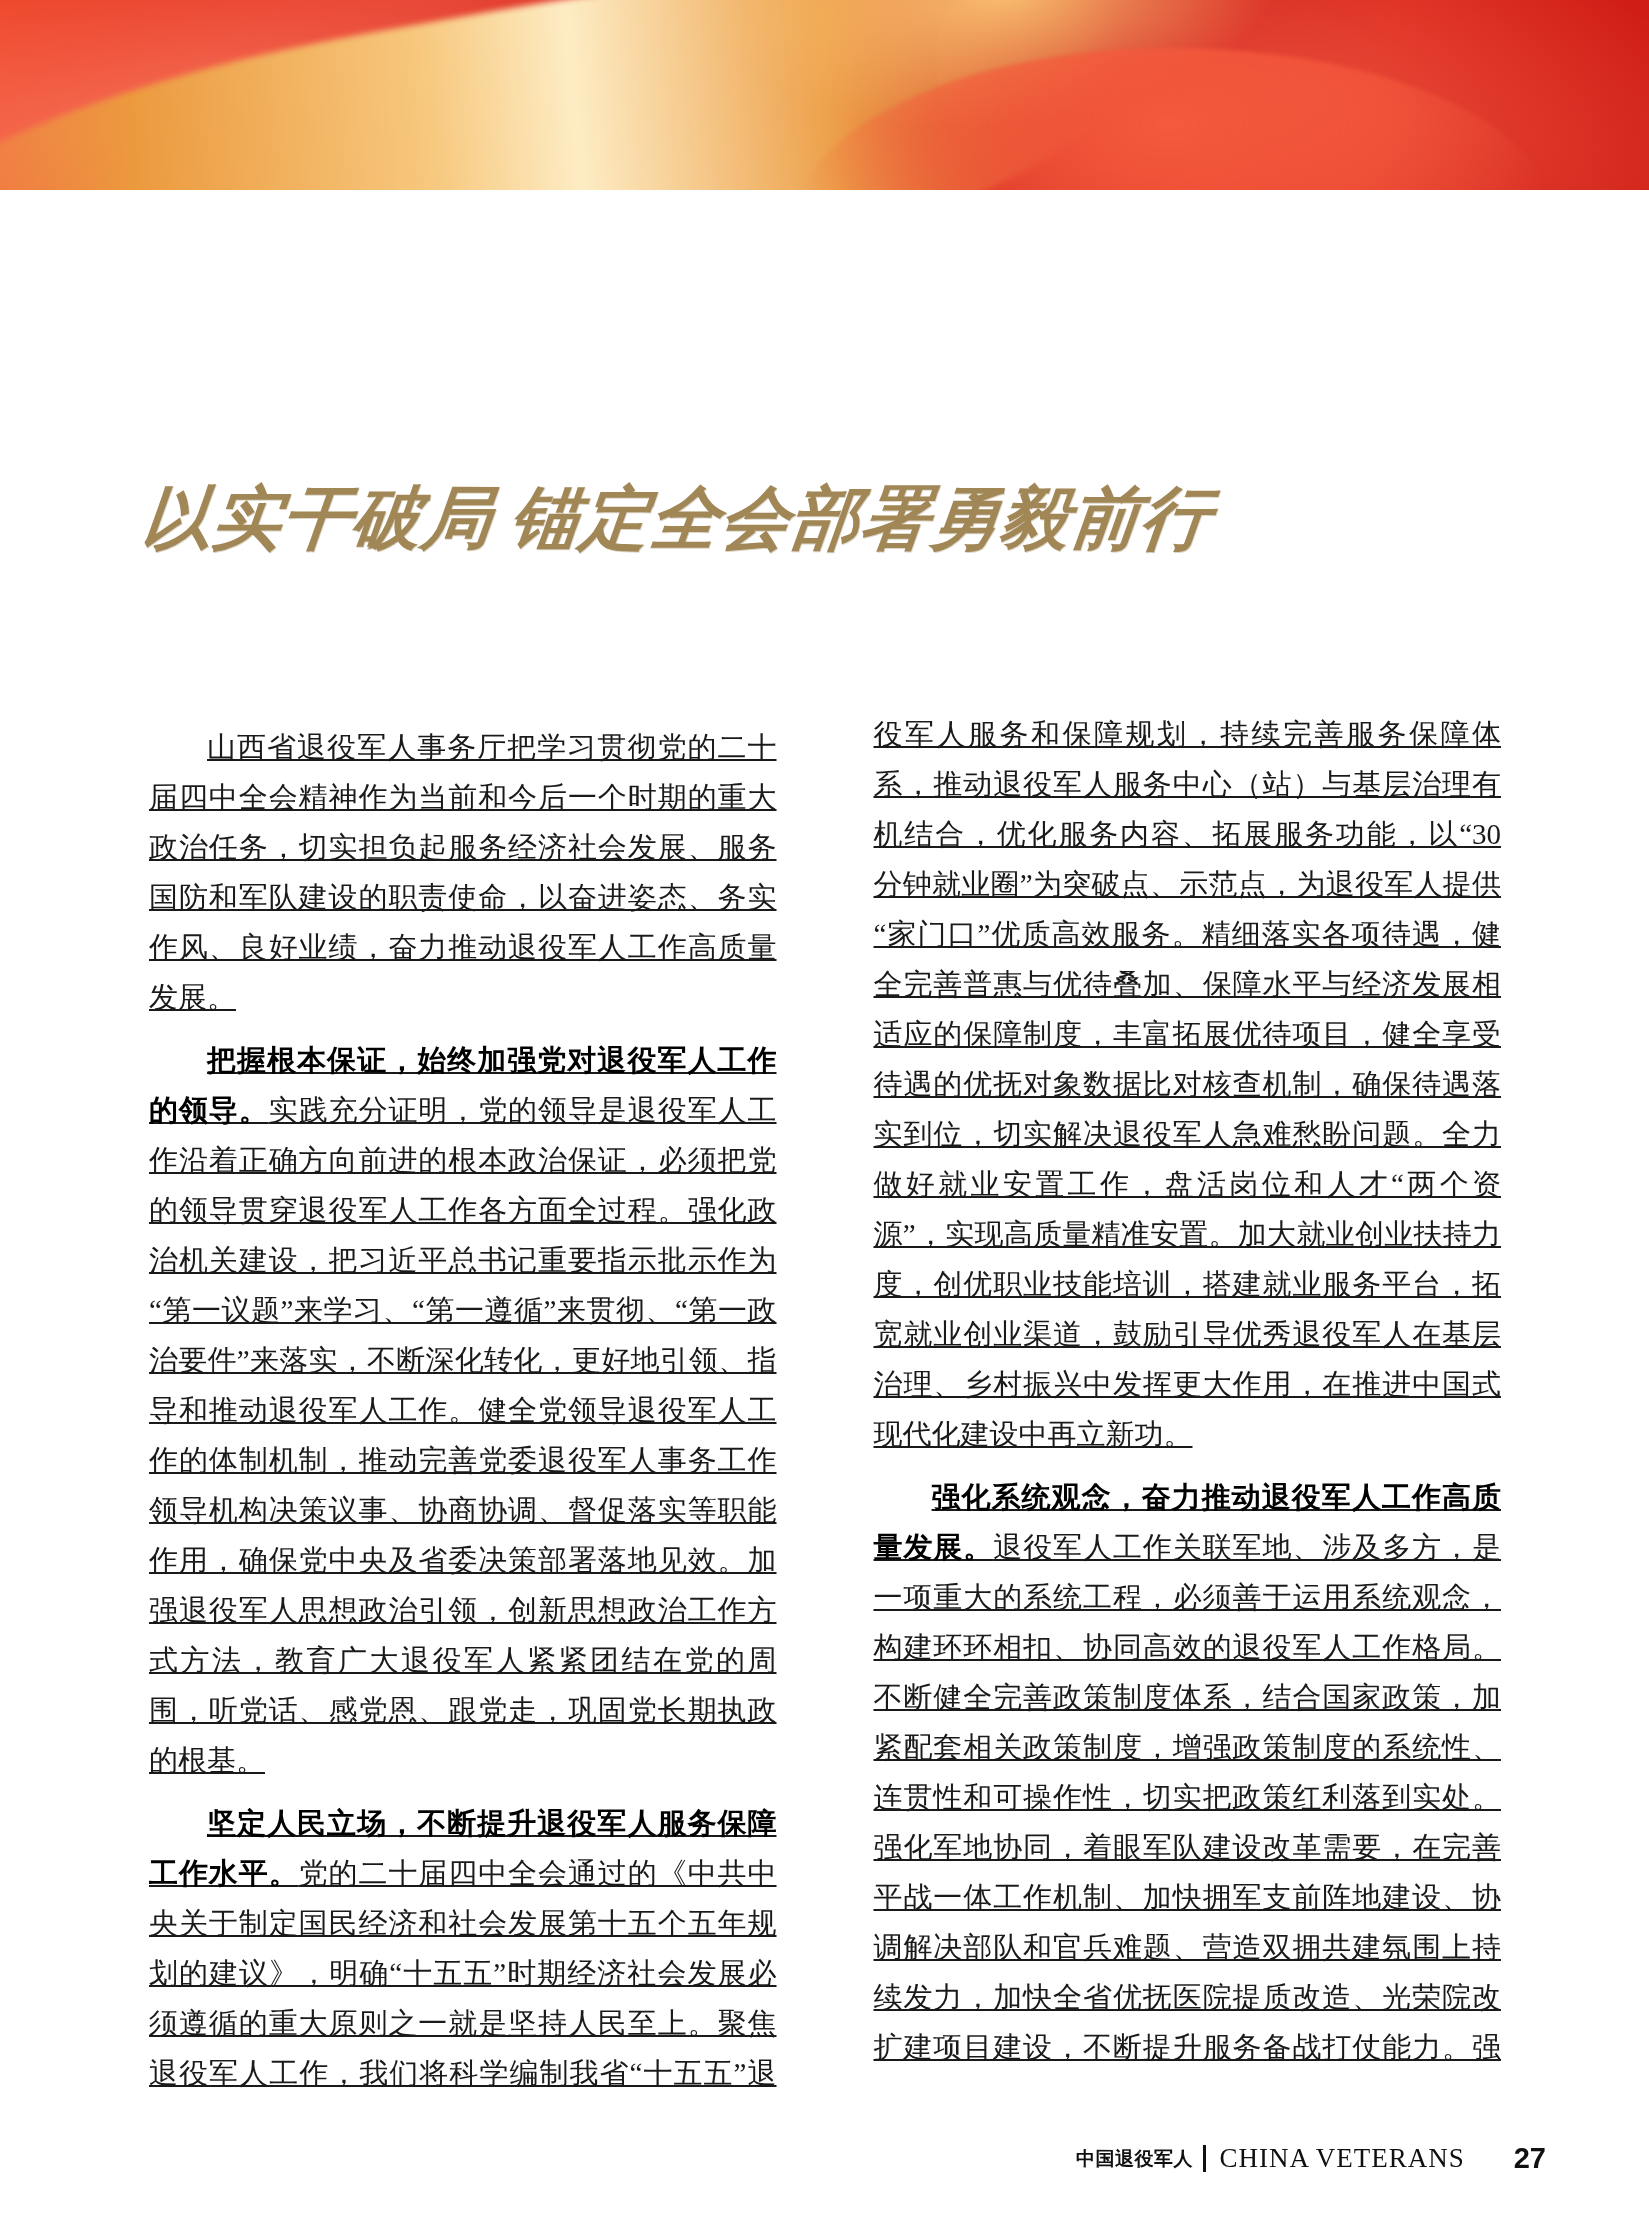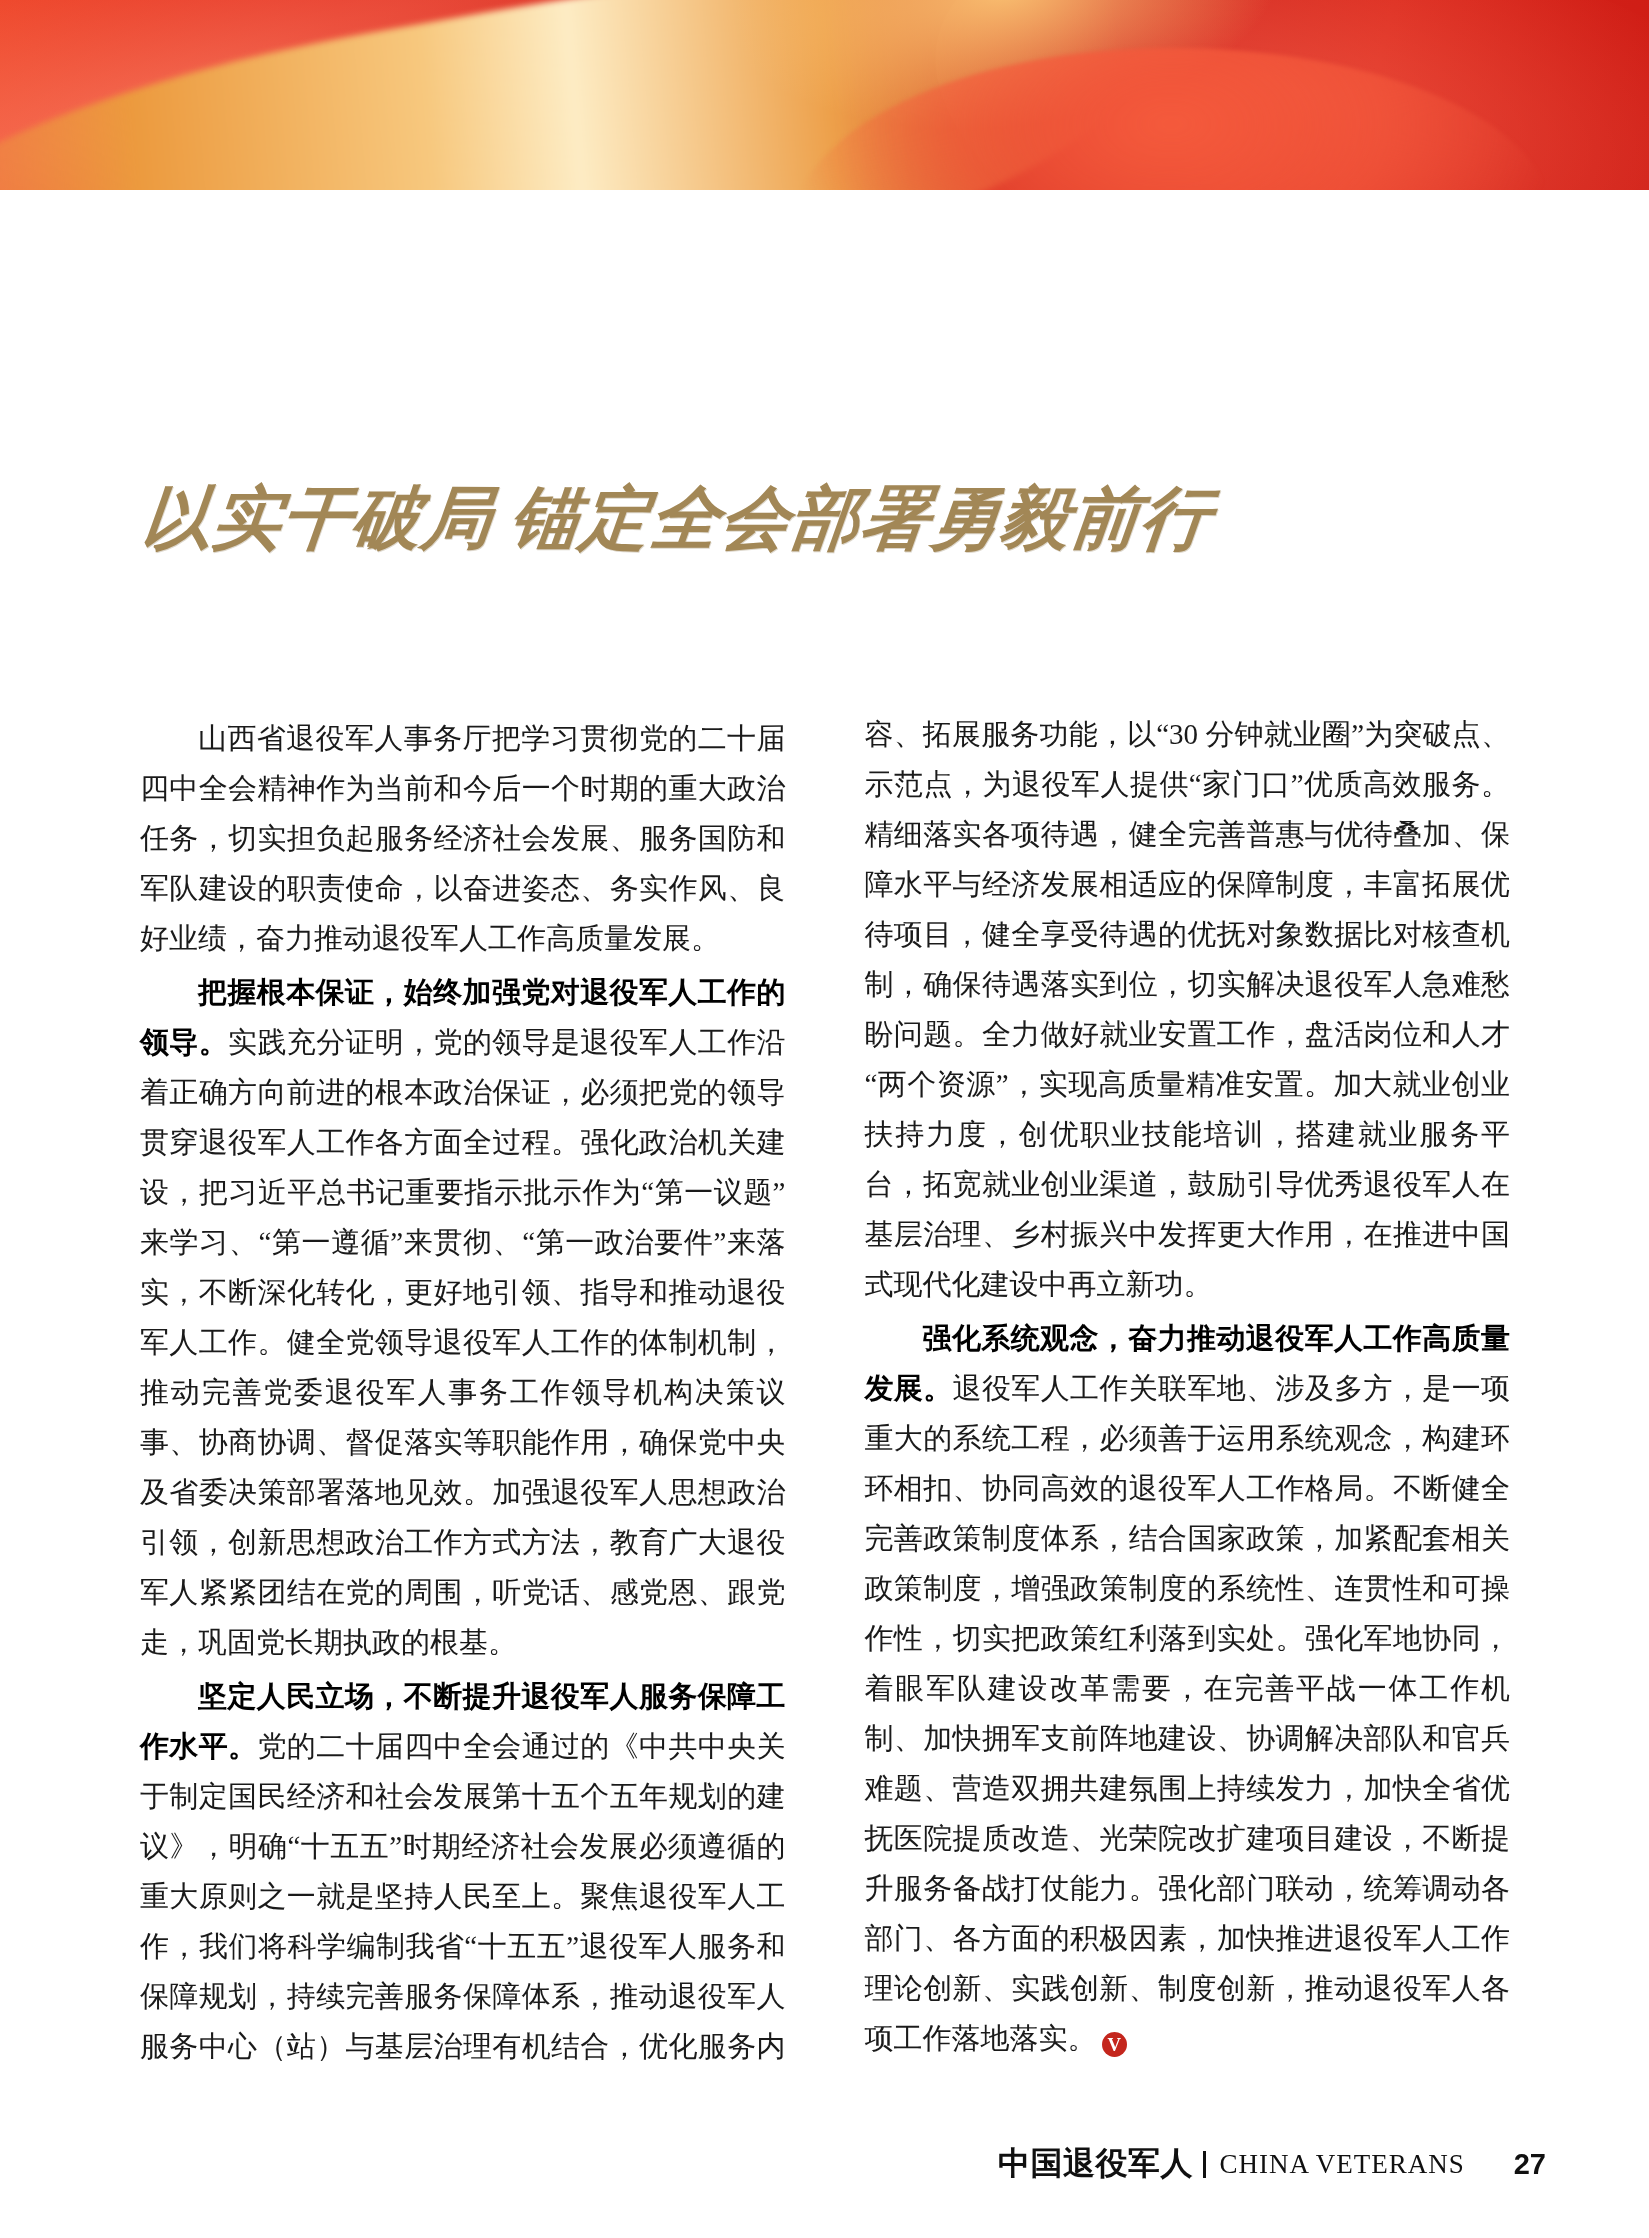--- a/index.html
+++ b/index.html
@@ -66,21 +66,21 @@
   }
 
   
   .article{
     position:absolute;left:136px;top:709px;
     width:1378px;height:1397px;
     column-count:2;column-gap:71px;column-fill:auto;
     font-size:29px;line-height:50px;color:#1a1a1a;
     text-align:justify;overflow:hidden;
   }
-  .article p{margin:4px;text-indent:2em;}
+  .article p{margin:13px;text-indent:2em;text-decoration:underline;}
   .article .lead{
     font-family:"Liberation Sans","DejaVu Sans",sans-serif;
     font-weight:700;color:#000;
   }
   .v-mark{
     display:inline-block;width:25px;height:25px;border-radius:50%;
     background:#c4261d;color:#ffffff;
     font-family:"Liberation Serif","DejaVu Serif",serif;
     font-size:18.7px;font-weight:700;line-height:25px;
     text-align:center;text-indent:0;
@@ -88,21 +88,21 @@
   }
 
   
   .footer{
     position:absolute;top:2142px;right:104px;
     display:flex;align-items:center;
     color:#101010;
   }
   .footer .cn{
     font-family:"Liberation Sans","DejaVu Sans",sans-serif;
-    font-weight:700;font-size:32px;letter-spacing:0.5px;margin-left:44px;
+    font-weight:700;font-size:19px;letter-spacing:0.5px;margin-left:44px;
   }
   .footer .bar{
     width:2.6px;height:27px;background:#101010;margin:0 13.5px 0 10.4px;
   }
   .footer .en{
     font-family:"Liberation Serif","DejaVu Serif",serif;
     font-size:27px;letter-spacing:1px;
     transform:scaleY(1.05);
   }
   .footer .num{

